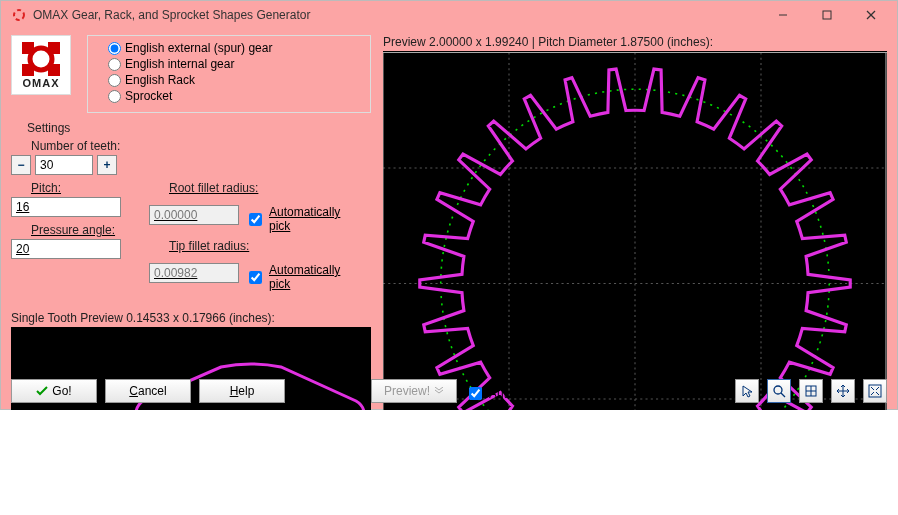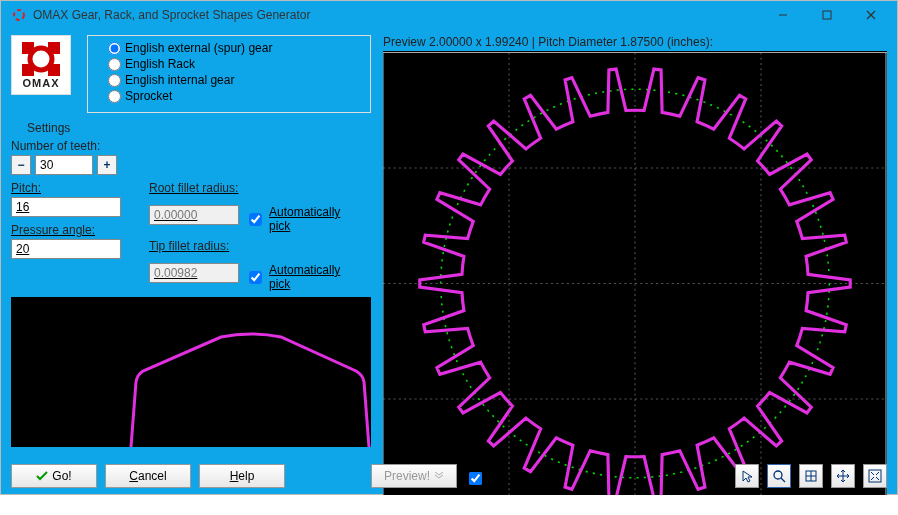--- a/index.html
+++ b/index.html
@@ -1,35 +1,35 @@
 <!DOCTYPE html>
 <html><head>
 <meta charset="utf-8">
 <style>
   * { box-sizing: border-box; font-family: "Segoe UI", Tahoma, sans-serif; font-size: 12px; }
   body { margin: 0; background: #fff; }
-  .window { width: 898px; height: 495px; border: 1px solid #bbb; position: relative; background: #0ea5e9; }
+  .window { width: 898px; height: 410px; border: 1px solid #bbb; position: relative; background: #fca5a5; }
   .titlebar { height: 28px; display: flex; align-items: center; padding: 0 4px; }
   .titlebar .icon { width: 16px; height: 16px; margin: 0 6px; display:flex; align-items:center; justify-content:center;}
   .titlebar .title { flex: 1; color: #333; }
   .winbtns { display: flex; height: 28px; }
   .winbtn { width: 44px; display:flex; align-items:center; justify-content:center; color:#333; }
   .body { display:flex; padding: 6px 10px 6px 10px; gap: 12px; }
   .left { width: 360px; display:flex; flex-direction:column; }
   .right { flex:1; display:flex; flex-direction:column; }
   .logo { width:60px; height:60px; background:#fff; border:1px solid #ddd; display:flex; flex-direction:column; align-items:center; justify-content:center; margin-right:8px;}
   .logo svg{display:block;}
   .logotxt{font-weight:bold; letter-spacing:1px; font-size:11px; color:#222;}
   .shape-group { border:1px solid #ddd; padding:4px 8px 8px 8px; flex:1; }
   .grouplabel { color:#333; margin-bottom:2px; }
   .radio-row { display:flex; align-items:center; gap:4px; padding:1px 12px; }
   input[type=radio]{margin:0;}
   .section-label { margin:8px 0 4px 16px; color:#222;}
   .row { display:flex; flex-direction:column; margin-bottom:6px;}
-  .row label { margin-bottom:2px; color:#222;}
+  .row label { margin-bottom:2px; color:#222;margin-left:20px;}
   .txt { height:20px; border:1px solid #888; padding:0 4px; background:#fff;}
   .txt.ro { background:#f0f0f0; color:#777;}
   .num-row {display:flex; gap:4px; align-items:center;}
   .step { width:20px; height:20px; border:1px solid #888; background:#f3f3f3; display:flex; align-items:center; justify-content:center; font-weight:bold; color:#036;}
   .settings-cols{display:flex; gap:28px;}
   .col{display:flex; flex-direction:column;text-decoration:underline;}
   .chk-row{display:flex; align-items:center; gap:4px; margin-top:8px;}
   .preview-label{color:#222; margin-bottom:2px;}
   .canvas{background:#000; position:relative; overflow:hidden;}
   .single-tooth{height:150px;}
@@ -87,25 +87,25 @@
           </svg>
           <div class="logotxt">OMAX</div>
         </div>
         <div class="shape-group">
           <div class="radio-row">
               <input type="radio" name="st" checked="" style="">
               <span>English external (spur) gear</span>
             </div>
           <div class="radio-row">
               <input type="radio" name="st" style="">
+              <span>English internal gear</span>
+            </div>
+          <div class="radio-row">
+              <input type="radio" name="st" style="">
               <span>English Rack</span>
-            </div>
-          <div class="radio-row">
-              <input type="radio" name="st" style="">
-              <span>English internal gear</span>
             </div>
           <div class="radio-row">
               <input type="radio" name="st" style="">
               <span>Sprocket</span>
             </div>
         </div>
       </div>
 
       <div class="section-label">Settings</div>
 
@@ -146,20 +146,21 @@
               <input class="txt ro" style="width: 90px;" readonly="" value="0.00982">
               <div class="chk-row">
                   <input type="checkbox" checked="" style="">
                   <span>Automatically pick</span>
                 </div>
             </div>
           </div>
         </div>
       </div>
 
+      <div class="preview-label" style="margin-top:14px;">Single Tooth Preview 0.14533 x 0.17966 (inches):</div>
       <div class="canvas single-tooth">
         <svg width="100%" height="100%" viewBox="0 0 360 150">
           <path d="M 120 150 L 125 85 Q 126 78 132 74 L 210 40 Q 240 34 270 40 L 345 74 Q 352 78 353 85 L 358 150" fill="none" stroke="#e030e0" stroke-width="3"></path>
         </svg>
       </div>
     </div>
 
     <div class="right">
       <div class="preview-label">Preview 2.00000 x 1.99240 | Pitch Diameter 1.87500 (inches):</div>
       <div class="canvas main-preview">

